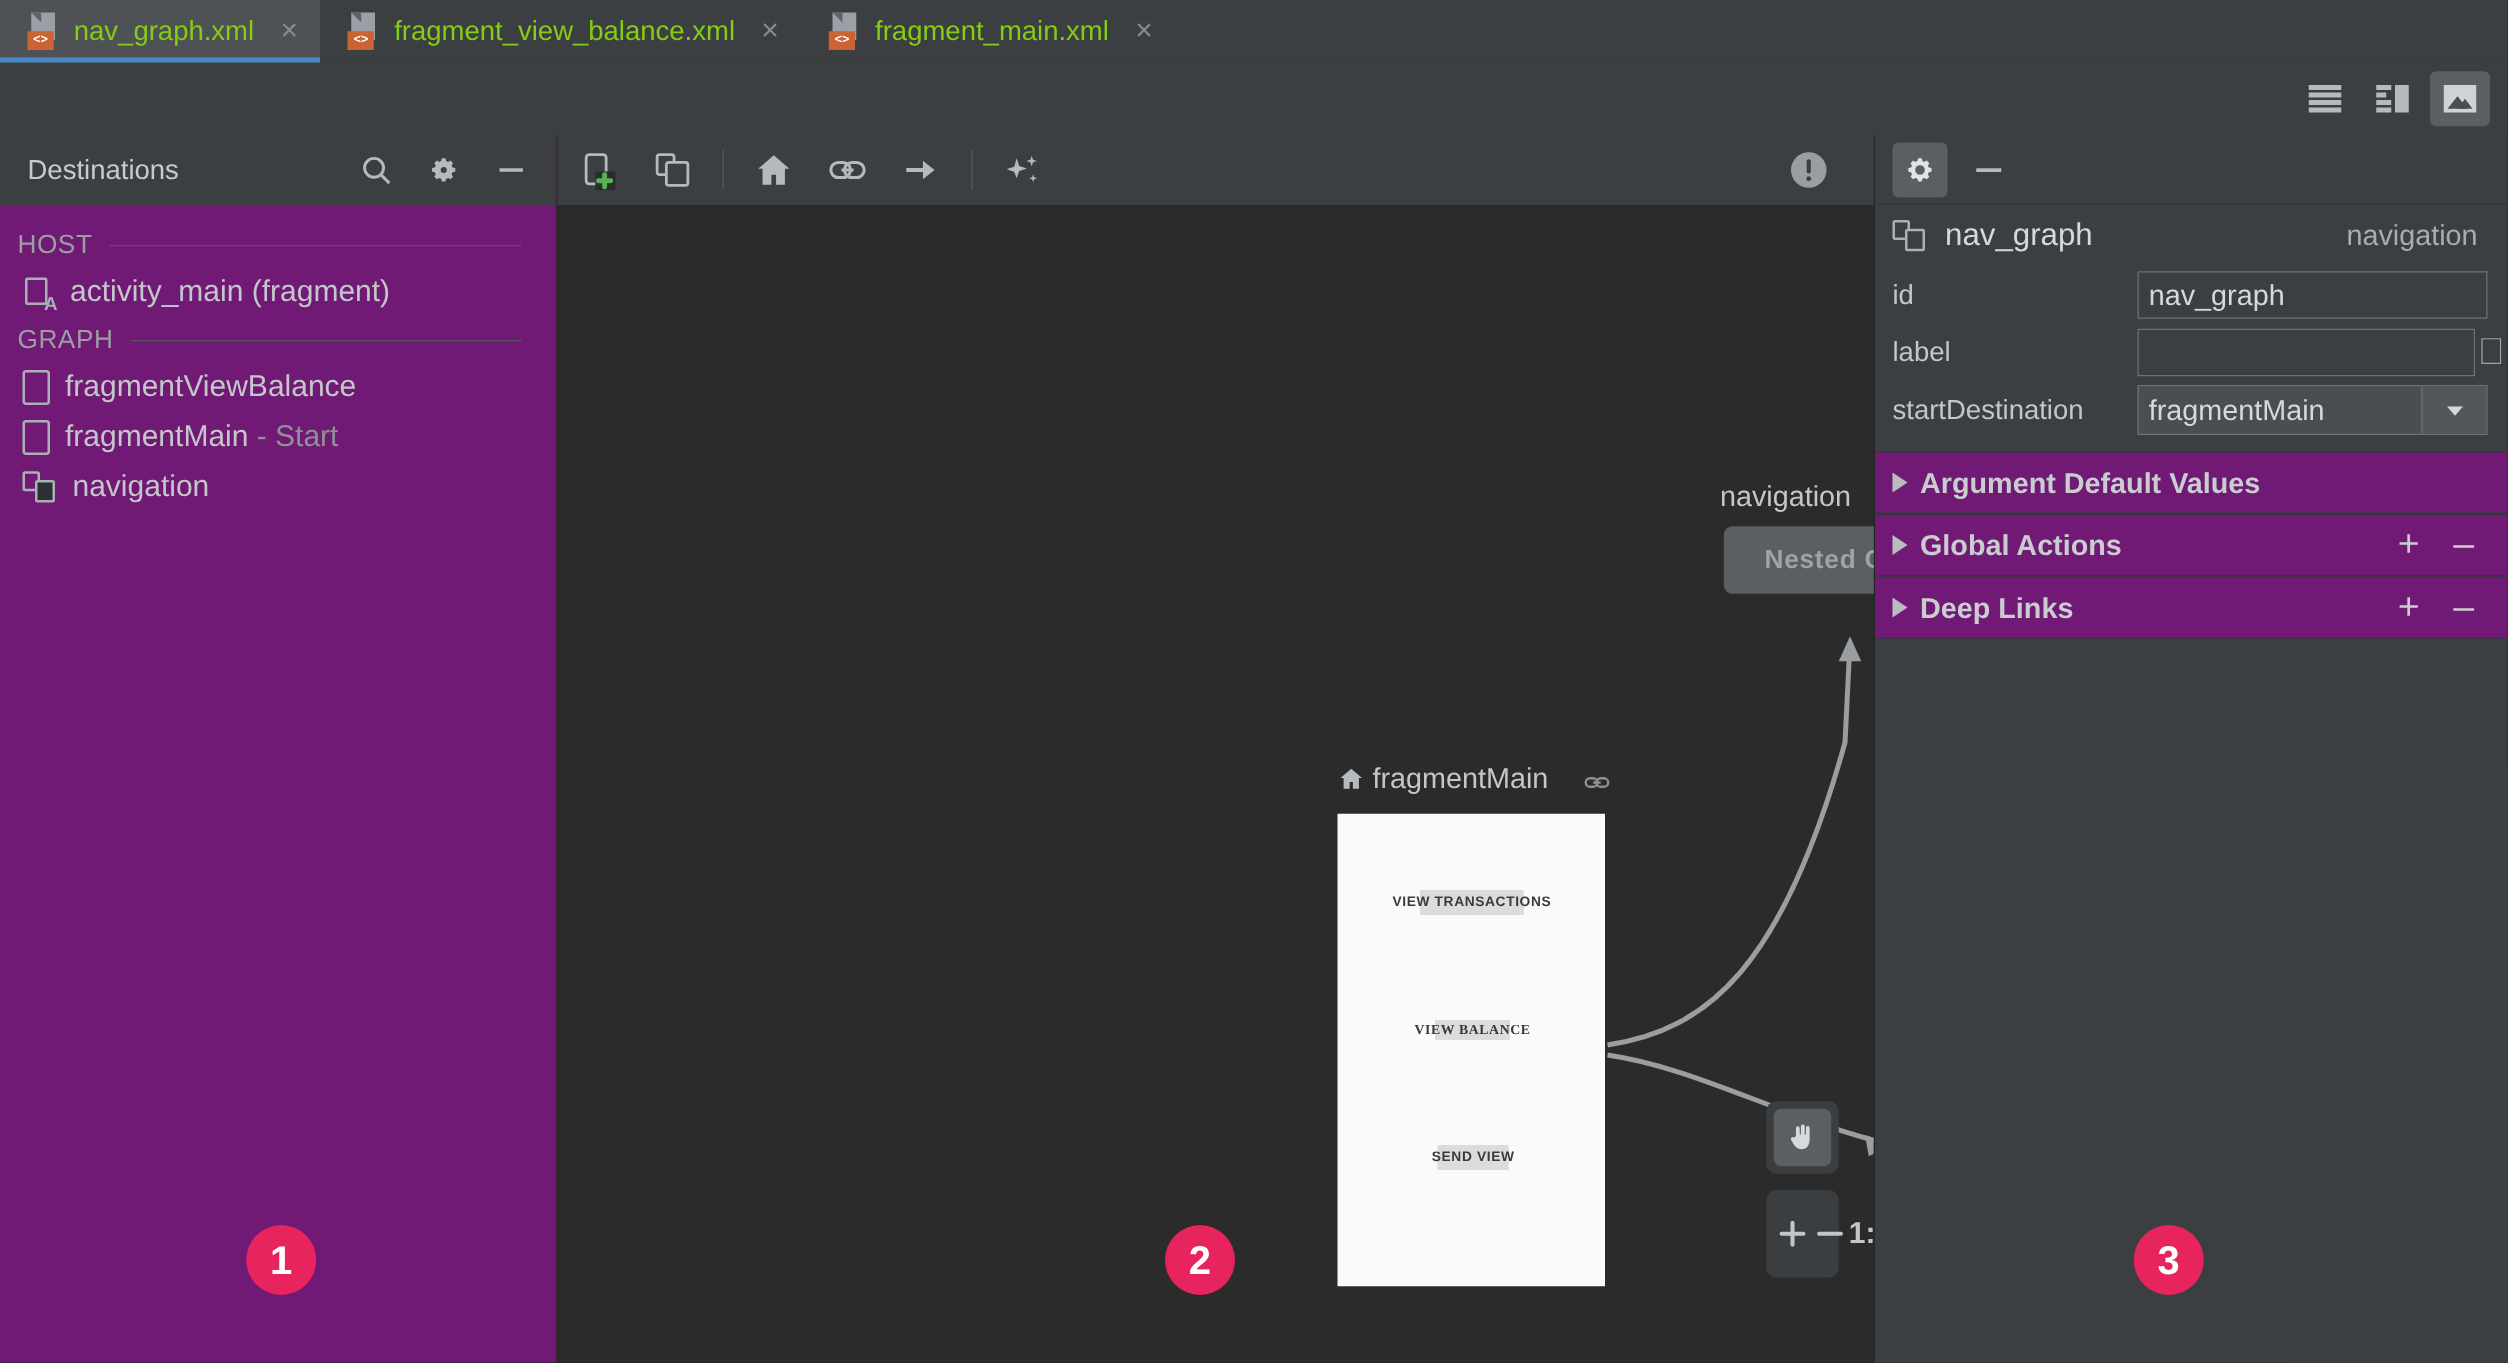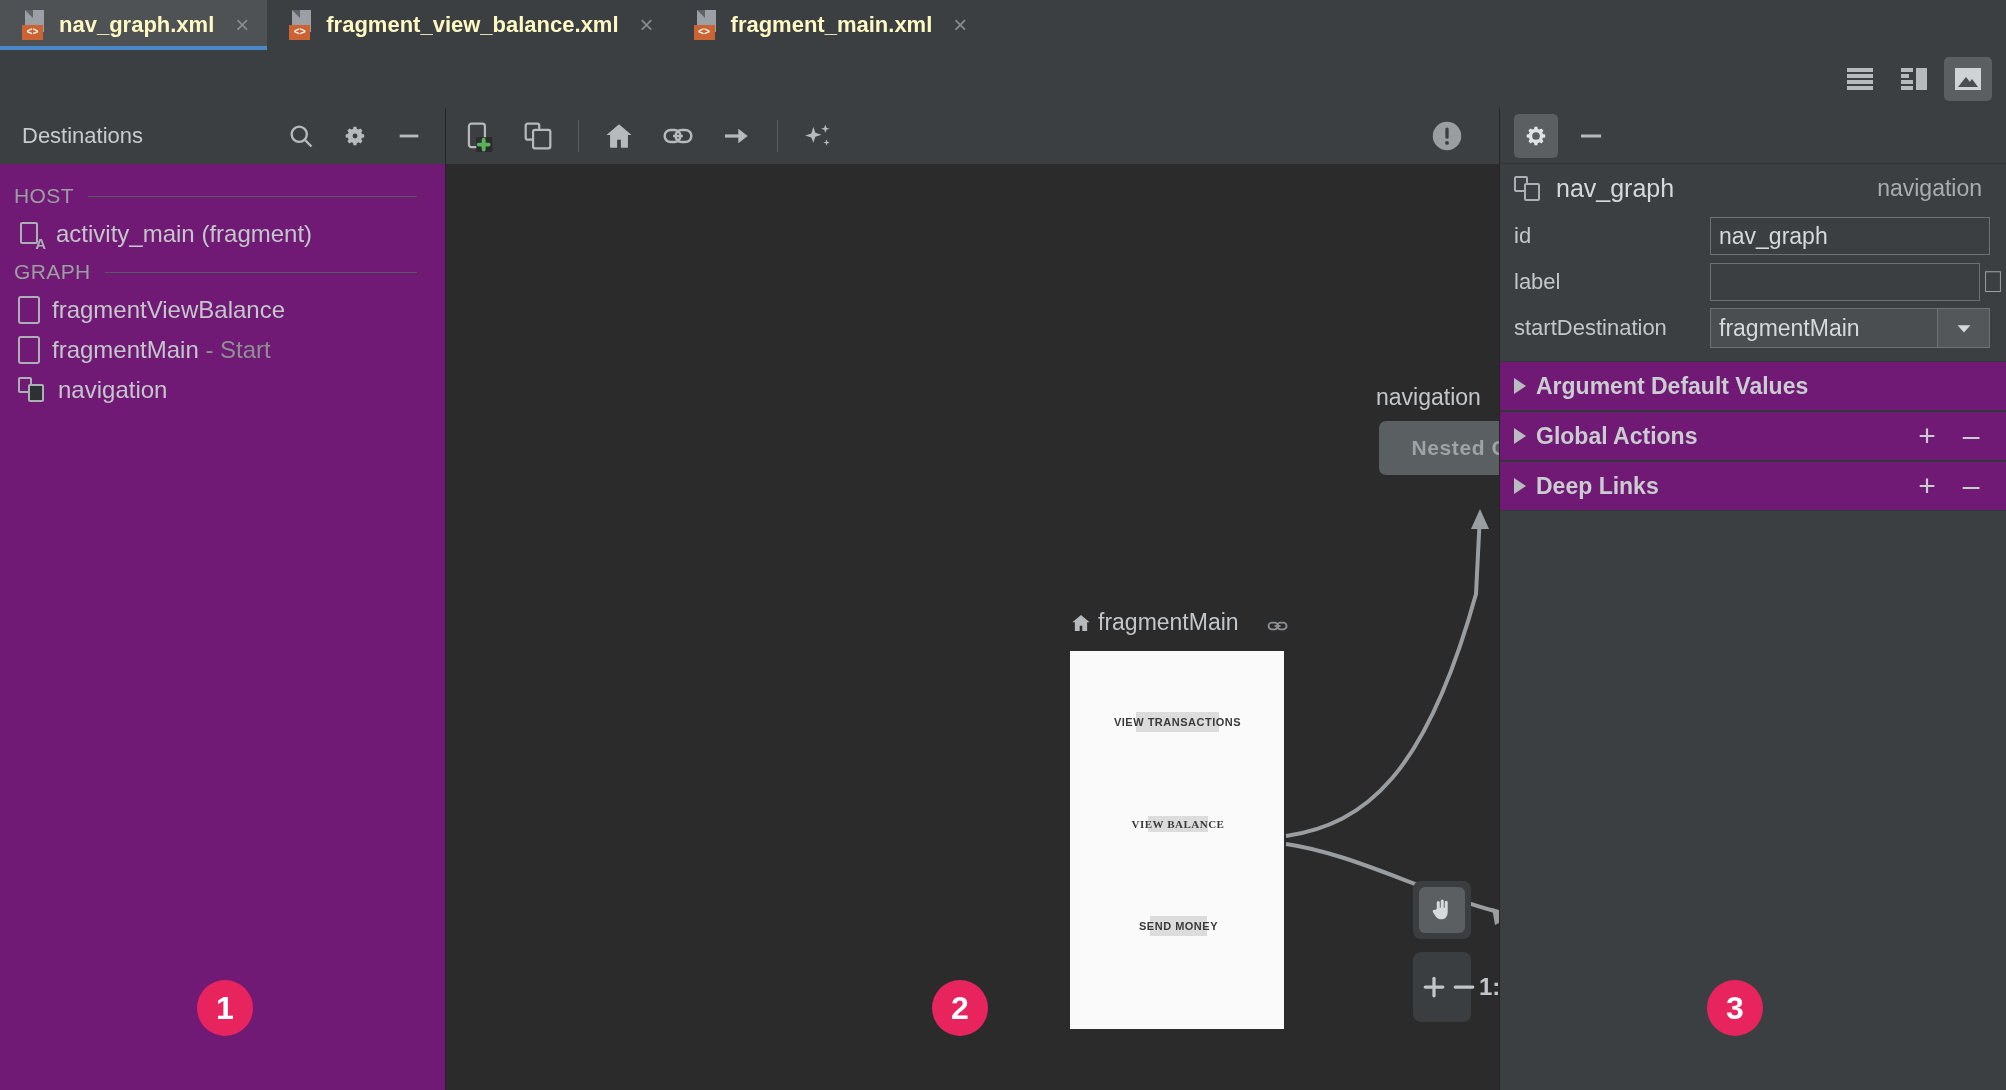--- a/index.html
+++ b/index.html
@@ -17,21 +17,21 @@
     flex: 0 0 50px; position: relative;
   }
   .tab {
     display: flex; align-items: center; gap: 11px; padding: 0 18px 0 22px;
     position: relative; cursor: default;
   }
   .tab.active { background: #4e5254; }
   .tab.active::after {
     content: ""; position: absolute; left: 0; right: 0; bottom: 0; height: 4px; background: #4a88c7;
   }
-  .tab-label { color: #fef9c3; font-size: 22px; white-space: nowrap; font-weight: bold; }
+  .tab-label { color: #84cc16; font-size: 22px; white-space: nowrap; }
   .tab-close {
     color: #888b8d; font-size: 24px; line-height: 1; margin-left: 10px; font-weight: 300;
   }
   .xmlicon { width: 26px; height: 30px; position: relative; flex: 0 0 26px; }
   .xmlicon .page {
     position: absolute; left: 3px; top: 0; width: 19px; height: 22px;
     background: #9aa0a6;
   }
   .xmlicon .fold {
     position: absolute; left: 3px; top: 0; width: 0; height: 0;
@@ -416,21 +416,21 @@
         </div>
 
         <div class="phone" style="left:624px; top:487px; width:214px; height:378px;">
           <div class="fakebtn" style="left:66px; top:61px; width:83px; height:20px;">
             <span>VIEW TRANSACTIONS</span>
           </div>
           <div class="fakebtn" style="left:78px; top:165px; width:60px; height:16px;font-family:Liberation Serif, serif;">
             <span>VIEW BALANCE</span>
           </div>
           <div class="fakebtn" style="left:80px; top:265px; width:57px; height:20px;">
-            <span>SEND MONEY</span>
+            <span>SEND VIEW</span>
           </div>
         </div>
 
         <div class="zoomctl" style="right:28px; bottom:68px;">
           <div class="pan-wrap">
             <div class="pan-btn">
               <svg class="svgico" width="28" height="28" viewBox="0 0 24 24" fill="#d7dadc">
                 <path d="M7.5 11V5.6a1.3 1.3 0 0 1 2.6 0V10h.8V4.3a1.3 1.3 0 0 1 2.6 0V10h.8V5.4a1.3 1.3 0 0 1 2.6 0V13c0 4.3-2 7-5.4 7-3 0-4.3-1.4-6.3-4.6l-1-1.7a1.3 1.3 0 0 1 2-1.6z"></path>
               </svg>
             </div>

